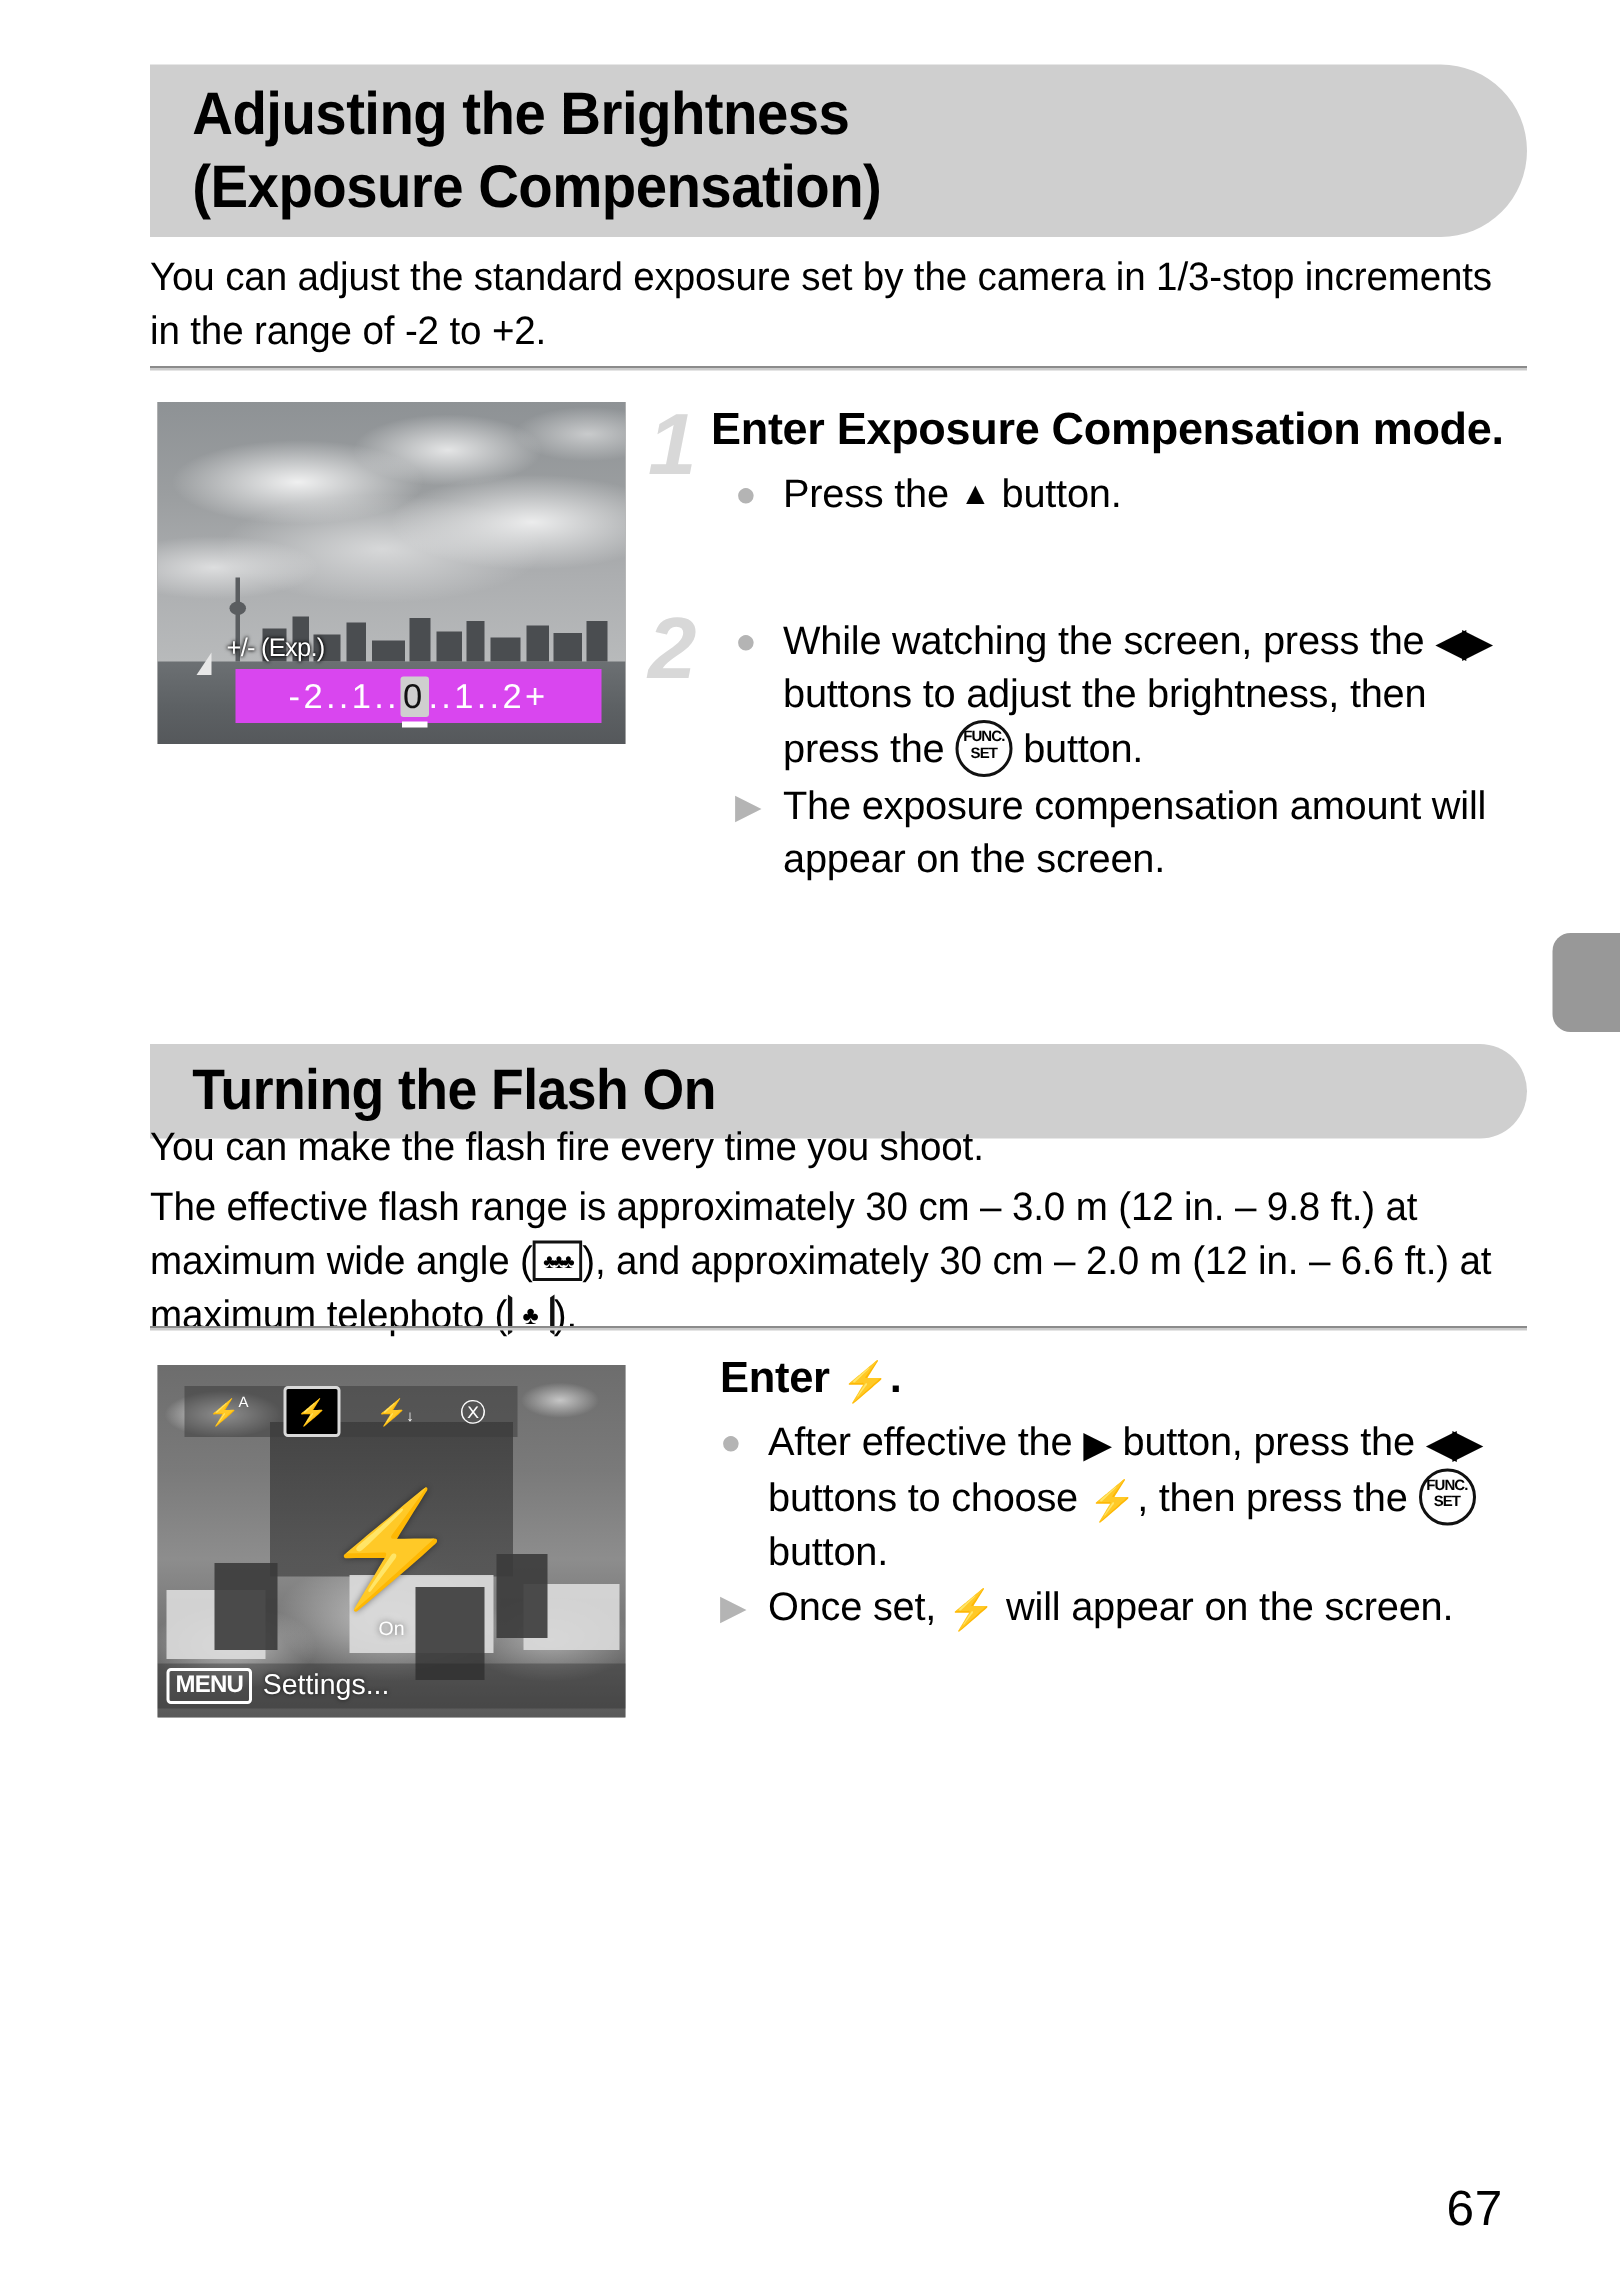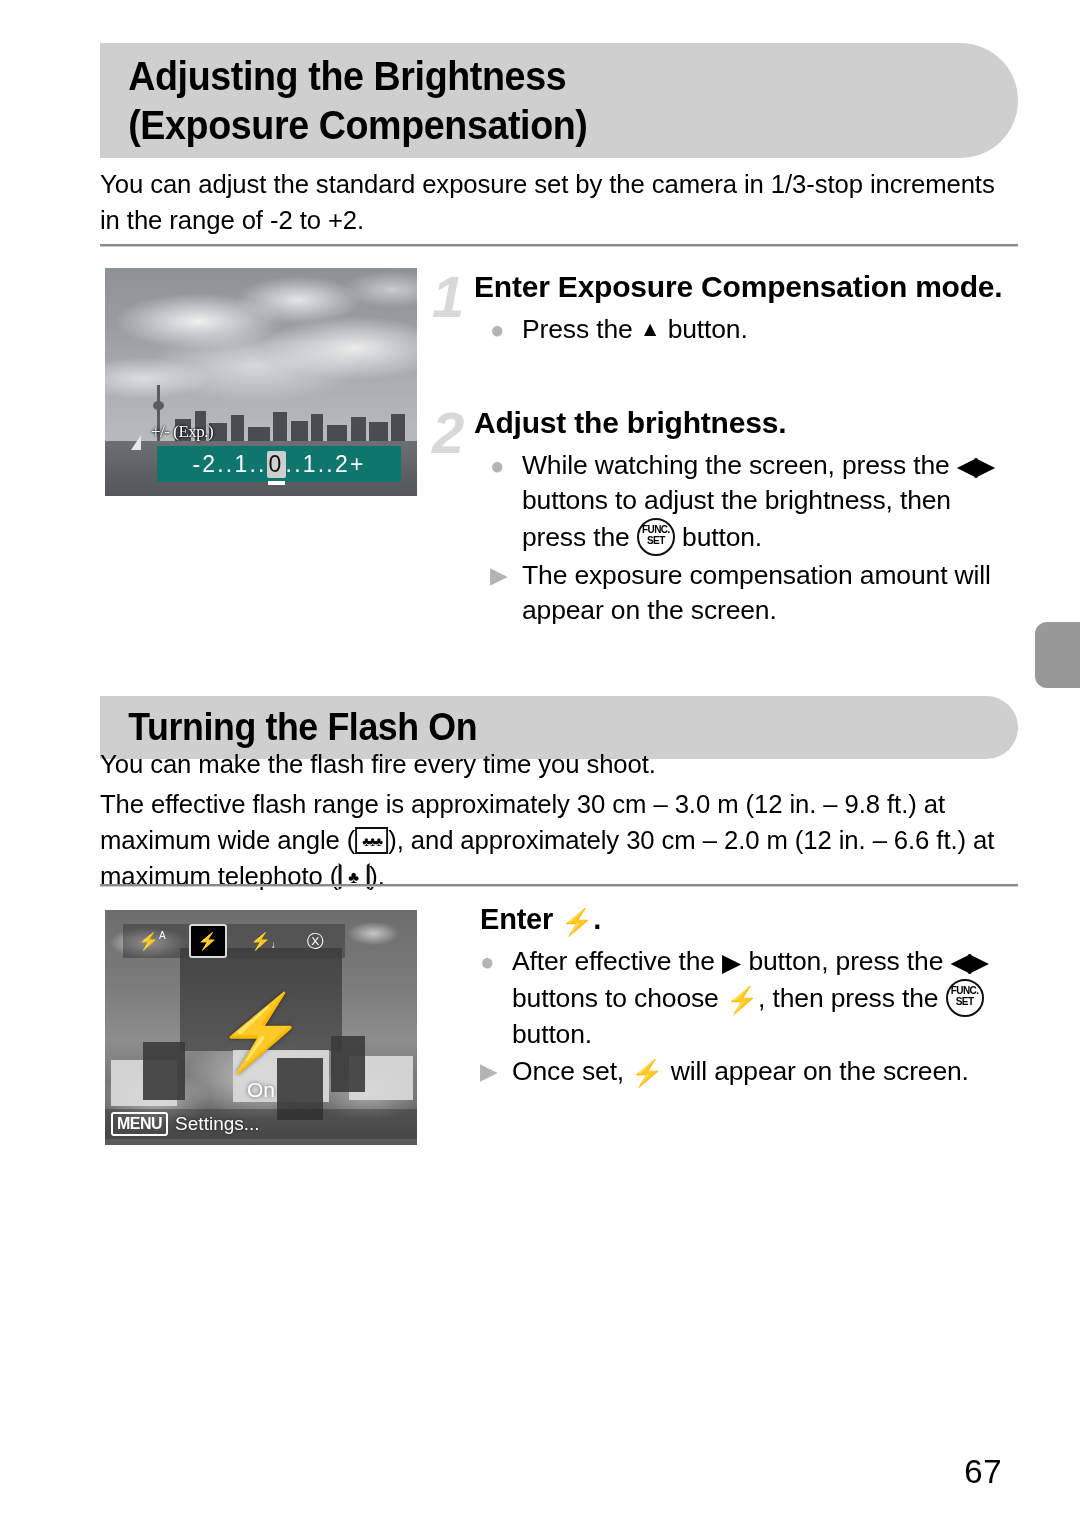--- a/index.html
+++ b/index.html
@@ -133,29 +133,28 @@
   }
 
   .exp-label {
     position: absolute;
     left: 46px;
     bottom: 54px;
     font-size: 17px;
     color: #fff;
     text-shadow: 0 0 3px #000, 0 0 2px #000;
     letter-spacing: -0.5px;
-    font-family: Liberation Serif, serif;
   }
   .exp-bar {
     position: absolute;
     left: 52px;
     bottom: 14px;
     width: 244px;
     height: 36px;
-    background: #0f766e;
+    background: #d946ef;
     display: flex;
     align-items: center;
     justify-content: center;
   }
   .exp-scale {
     color: #ffffff;
     font-size: 23px;
     letter-spacing: 2.2px;
     white-space: nowrap;
   }
@@ -252,21 +251,21 @@
     line-height: 1;
     color: #ffffff;
     text-shadow: 0 0 4px rgba(0,0,0,.45);
   }
   .on-label {
     position: absolute;
     left: 50%;
     top: 168px;
     transform: translateX(-50%);
     color: #ffffff;
-    font-size: 21px;
+    font-size: 13px;
     text-shadow: 0 0 4px rgba(0,0,0,.6);
   }
   .menu-bar {
     position: absolute;
     left: 0; bottom: 6px;
     width: 100%;
     height: 30px;
     display: flex;
     align-items: center;
     padding-left: 6px;
@@ -455,21 +454,20 @@
     <div class="step-title">Enter Exposure Compensation mode.</div>
     <div class="step-body">
       <div class="li">
         <span class="marker dot-marker">●</span><span>Press the </span><span class="g g-up">▲</span><span> button.</span>
       </div>
     </div>
   </div>
 
   <div class="step" id="step-2">
     <div class="step-num">2</div>
-    <div class="step-title">Adjust the brightness.</div>
     <div class="step-body">
       <div class="li">
         <span class="marker dot-marker">●</span><span>While watching the screen, press the </span><span class="g g-lr">◀▶</span><span> buttons to adjust the brightness, then press the </span><span class="g-funcset"><i class="a">FUNC.</i><i class="b">SET</i></span><span> button.</span>
       </div>
       <div class="li">
         <span class="marker tri-marker">▶</span><span>The exposure compensation amount will appear on the screen.</span>
       </div>
     </div>
   </div>
 

